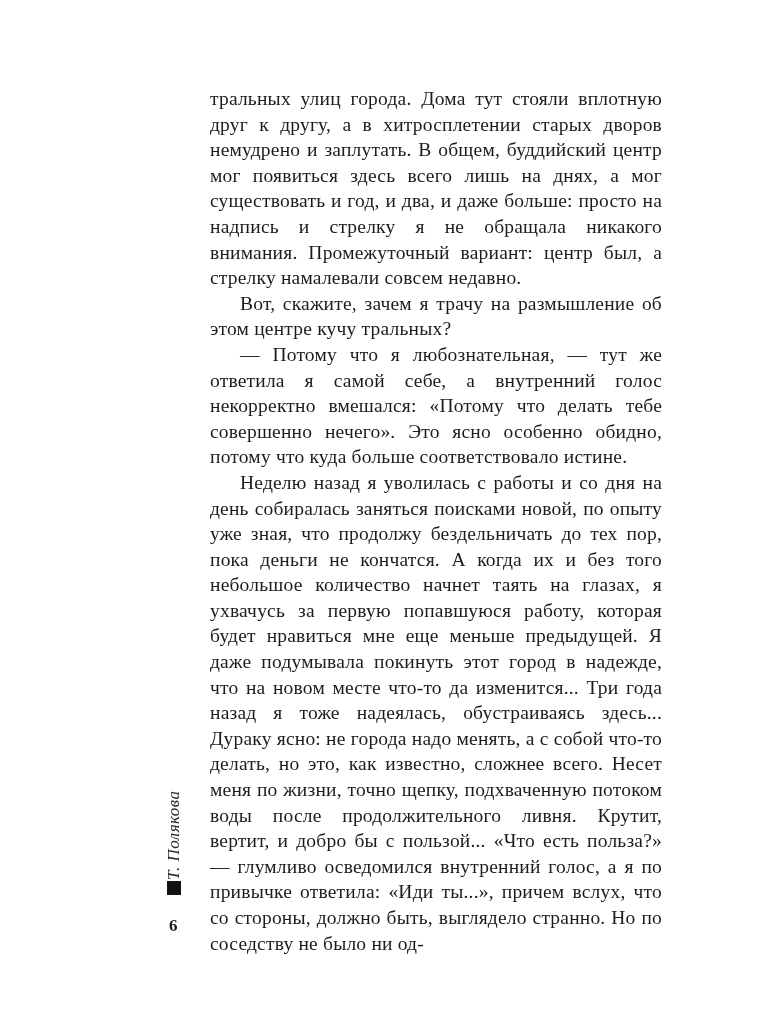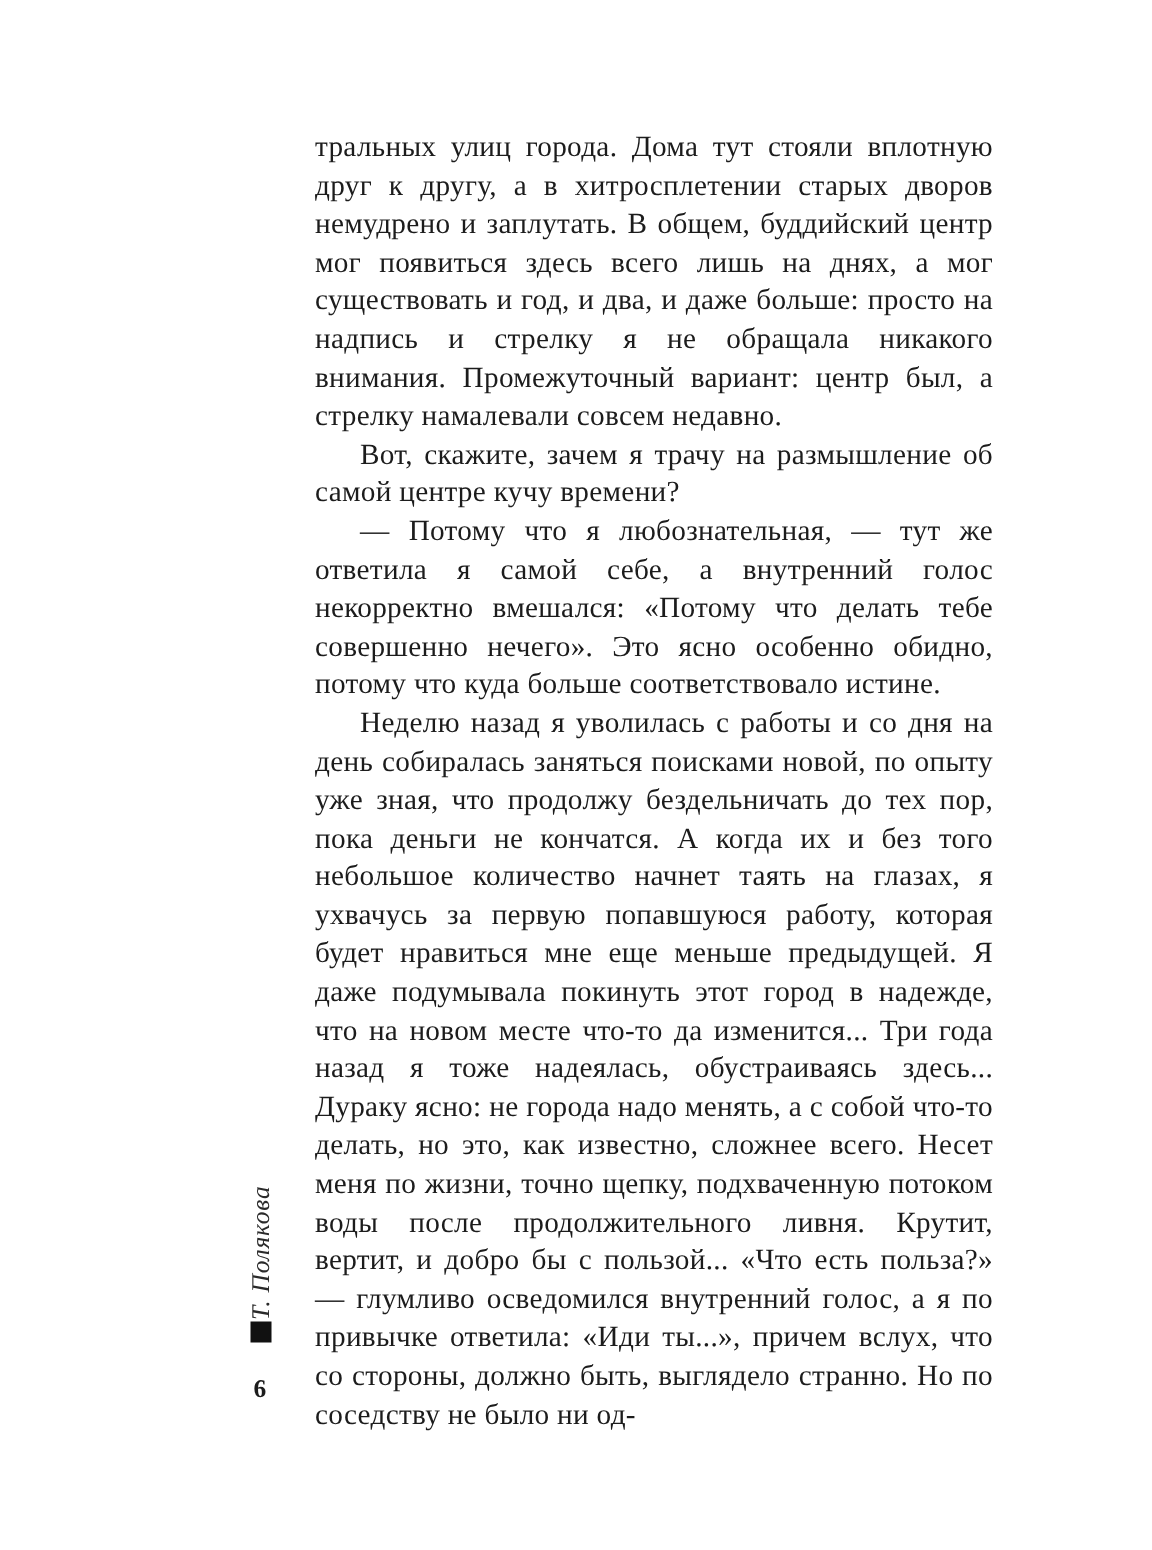--- a/index.html
+++ b/index.html
@@ -67,21 +67,21 @@
     color: #1c1c1c;
   }
 </style>
 </head>
 <body>
 
 <div class="scan-page">
 
   <div class="text-block">
     <p class="no-indent">тральных улиц города. Дома тут стояли вплотную друг к другу, а в хитросплетении старых дворов немудрено и заплутать. В общем, буддийский центр мог появиться здесь всего лишь на днях, а мог существовать и год, и два, и даже больше: просто на надпись и стрелку я не обращала никакого внимания. Промежуточный вариант: центр был, а стрелку намалевали совсем недавно.</p>
-    <p class="indent">Вот, скажите, зачем я трачу на размышление об самой центре кучу времени?</p>
+    <p class="indent">Вот, скажите, зачем я трачу на размышление об этом центре кучу тральных?</p>
     <p class="indent">— Потому что я любознательная, — тут же ответила я самой себе, а внутренний голос некорректно вмешался: «Потому что делать тебе совершенно нечего». Это ясно особенно обидно, потому что куда больше соответствовало истине.</p>
     <p class="indent">Неделю назад я уволилась с работы и со дня на день собиралась заняться поисками новой, по опыту уже зная, что продолжу бездельничать до тех пор, пока деньги не кончатся. А когда их и без того небольшое количество начнет таять на глазах, я ухвачусь за первую попавшуюся работу, которая будет нравиться мне еще меньше предыдущей. Я даже подумывала покинуть этот город в надежде, что на новом месте что-то да изменится... Три года назад я тоже надеялась, обустраиваясь здесь... Дураку ясно: не города надо менять, а с собой что-то делать, но это, как известно, сложнее всего. Несет меня по жизни, точно щепку, подхваченную потоком воды после продолжительного ливня. Крутит, вертит, и добро бы с пользой... «Что есть польза?» — глумливо осведомился внутренний голос, а я по привычке ответила: «Иди ты...», причем вслух, что со стороны, должно быть, выглядело странно. Но по соседству не было ни од-</p>
   </div>
 
   <div class="author-vertical">Т. Полякова</div>
 
   <div class="section-square"></div>
 
   <div class="page-number">6</div>
 

